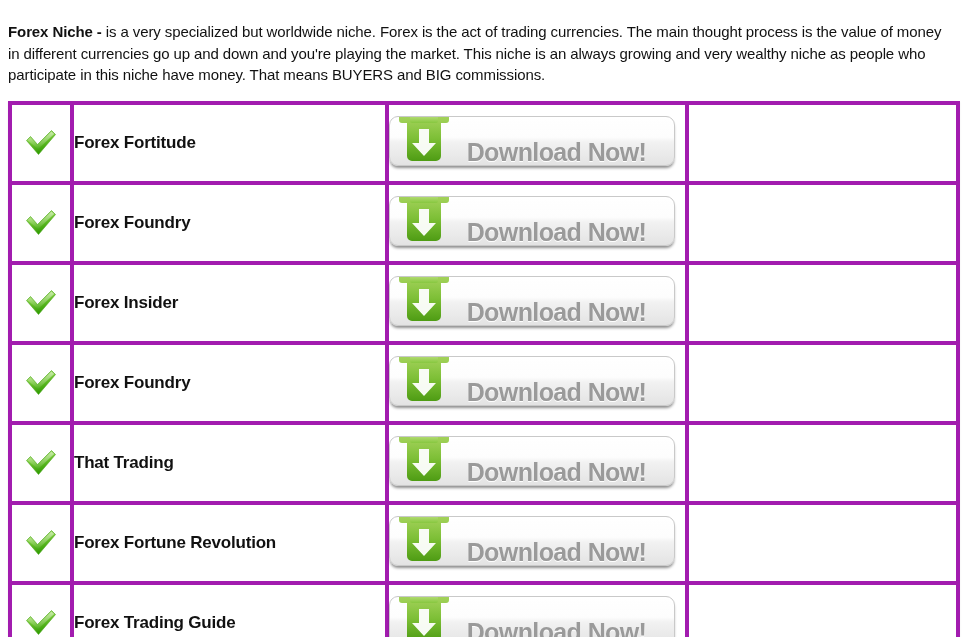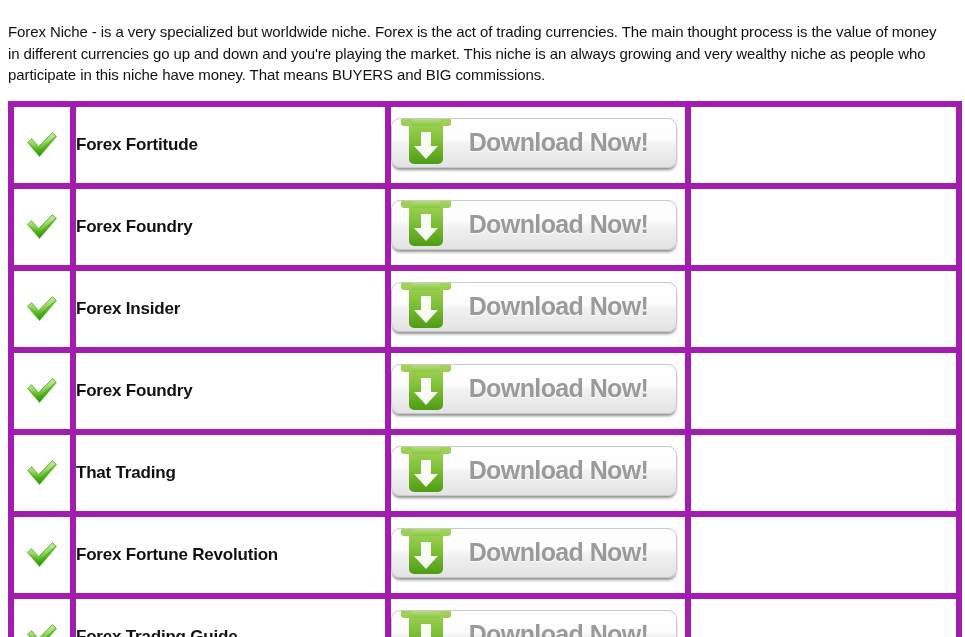--- a/index.html
+++ b/index.html
@@ -17,39 +17,39 @@
 
   
   .intro {
     padding: 6px 14px 0 8px;
     font-size: 15px;
     line-height: 21.5px;
     color: #111111;
     letter-spacing: -0.1px;
   }
   .intro .lead {
-    font-weight: normal;
+    font-weight: bold;
     text-align: center;
   }
 
   
   .table-wrap {
     margin: 12px 0 0 8px;
     width: 950px;
     position: relative;
   }
   .ptable {
     border-collapse: collapse;
     width: 950px;
     table-layout: fixed;
     background: #ffffff;
     box-shadow: 0 1px 2px rgba(0,0,0,0.07);
   }
   .ptable td {
-    border: 6px solid #a21caf;
+    border: 4px solid #a21caf;
     padding: 0;
     height: 76px;
     vertical-align: middle;
     background: #ffffff;
   }
   .col-check  { width: 62px; }
   .col-title  { width: 315px; }
   .col-action { width: 300px; }
   .col-blank  { width: 271px; }
 
@@ -76,21 +76,21 @@
     font-size: 17px;
     font-weight: bold;
     color: #111111;
     letter-spacing: -0.2px;
     white-space: nowrap;
   }
 
   
   .dl-btn {
     display: inline-flex;
-    align-items: center;
+    align-items: flex-end;
     width: 286px;
     height: 50px;
     box-sizing: border-box;
     border-radius: 9px;
     border: 1px solid #c9c9c9;
     background: linear-gradient(to bottom,
                 #ffffff 0%,
                 #fdfdfd 42%,
                 #f2f2f2 52%,
                 #e3e3e3 100%);

